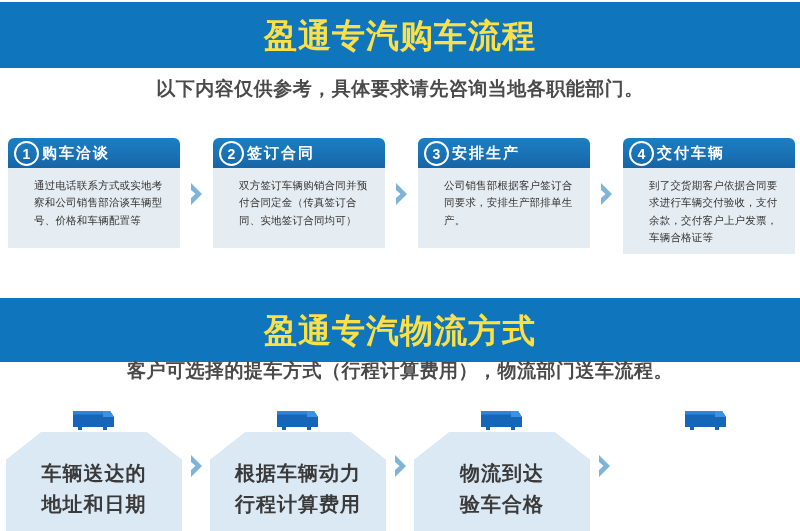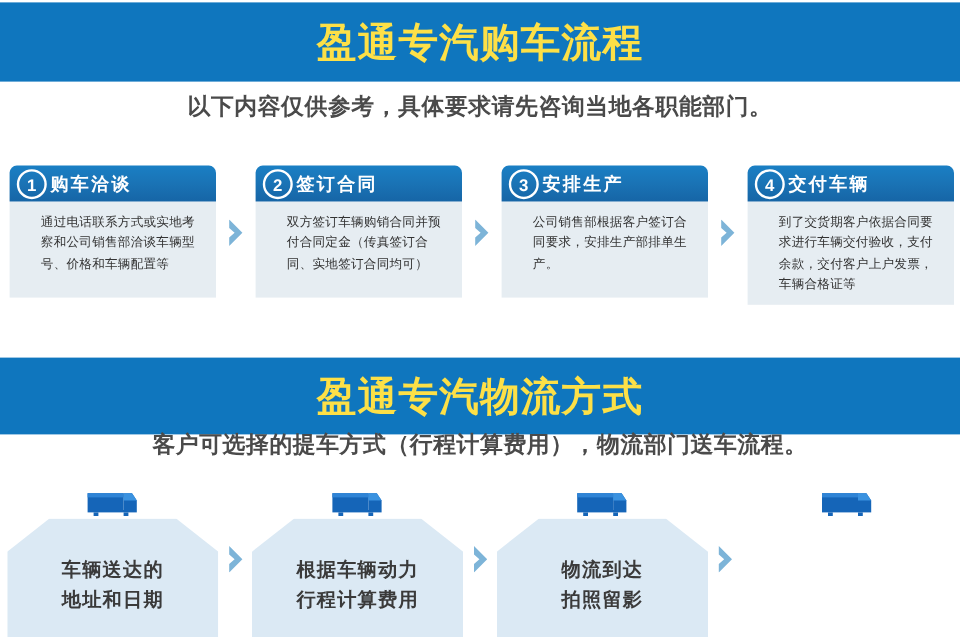--- a/index.html
+++ b/index.html
@@ -171,21 +171,21 @@
     clip-path: polygon(0 28%, 20% 0, 80% 0, 100% 28%, 100% 100%, 0 100%);
     display: flex;
     flex-direction: column;
     align-items: center;
     justify-content: center;
     padding-top: 14px;
   }
 
   .log-line {
     color: #3a3a3a;
-    font-size: 16px;
+    font-size: 20px;
     font-weight: bold;
     line-height: 1.55;
     letter-spacing: 1px;
     white-space: nowrap;
   }
 
   .log-arrow {
     flex: 0 0 28px;
     height: 123px;
     display: flex;
@@ -320,21 +320,21 @@
         <rect x="2" y="3" width="30" height="14" fill="#1565b8"></rect>
         <rect x="2" y="3" width="30" height="3.5" fill="#2f84d6"></rect>
         <polygon points="32,3 39,3 43,9 43,17 32,17" fill="#1565b8"></polygon>
         <polygon points="32,3 39,3 43,9 32,9" fill="#3a92e0"></polygon>
         <rect x="2" y="17" width="41" height="2" fill="#1565b8"></rect>
         <rect x="7" y="19" width="4" height="3" fill="#1565b8"></rect>
         <rect x="32" y="19" width="4" height="3" fill="#1565b8"></rect>
       </svg>
       <div class="log-shape">
         <div class="log-line">物流到达</div>
-        <div class="log-line">拍照留影</div>
+        <div class="log-line">验车合格</div>
       </div>
     </div>
 
     <div class="log-arrow">
       <svg class="chev" viewBox="0 0 13 22">
         <polygon points="1,0 12,11 1,22 1,15 5.5,11 1,7" fill="#7db4d8"></polygon>
       </svg>
     </div>
 
     <div class="log-item">

